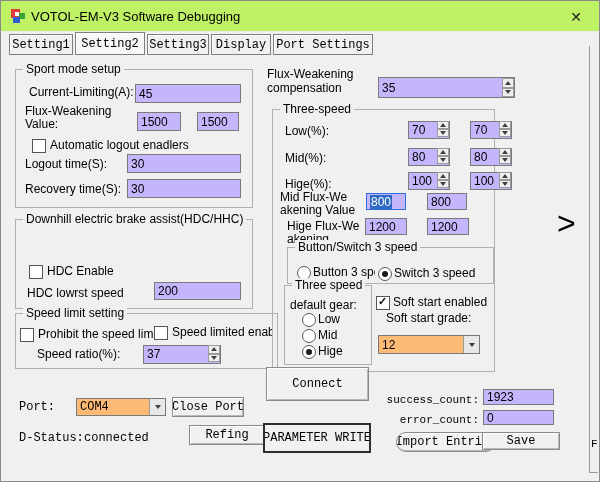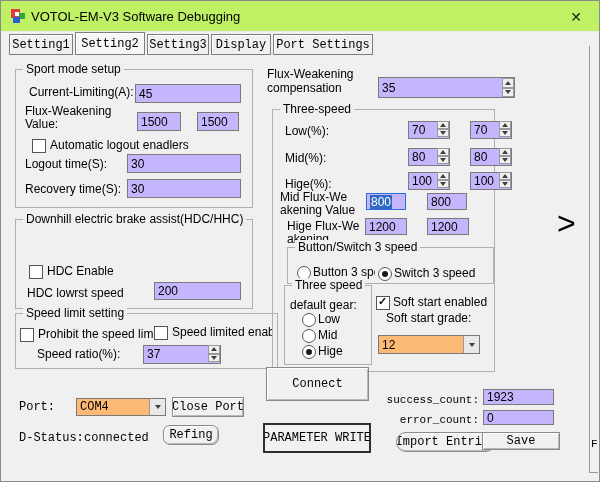--- a/index.html
+++ b/index.html
@@ -250,21 +250,21 @@
     <span class="val mono">COM4</span>
     <span class="cbtn">
         <i class="tri-down"></i>
       </span>
   </div>
   <div class="btn" style="left:171px;top:396px;width:72px;height:20px;">Close Port</div>
   <div class="btn" style="left:265px;top:366px;width:103px;height:34px;">Connect</div>
 
   <span class="lbl mono" style="left:18px;top:430px;">D-Status:</span>
   <span class="lbl mono" style="left:83px;top:430px;">connected</span>
-  <div class="btn" style="left:162px;top:424px;width:56px;height:20px;border-radius:7px;">Refing</div>
+  <div class="btn" style="left:188px;top:424px;width:76px;height:20px;">Refing</div>
   <div class="btn btn-default" style="left:262px;top:422px;width:108px;height:30px;">PARAMETER WRITE</div>
 
   <span class="lbl mono" style="left:380px;top:393px;width:98px;text-align:right;font-size:11px;">success_count:</span>
   <input class="inp" style="left: 482px; top: 388px; width: 71px; height: 16px;" value="1923">
   <span class="lbl mono" style="left:380px;top:413px;width:98px;text-align:right;font-size:11px;">error_count:</span>
   <input class="inp" style="left: 482px; top: 409px; width: 71px; height: 15px;" value="0">
   <div class="btn" style="left:395px;top:431px;width:100px;height:20px;border-radius:10px;">Import Entries</div>
   <div class="btn" style="left:481px;top:431px;width:78px;height:18px;">Save</div>
 
   <div class="edge-line"></div>

